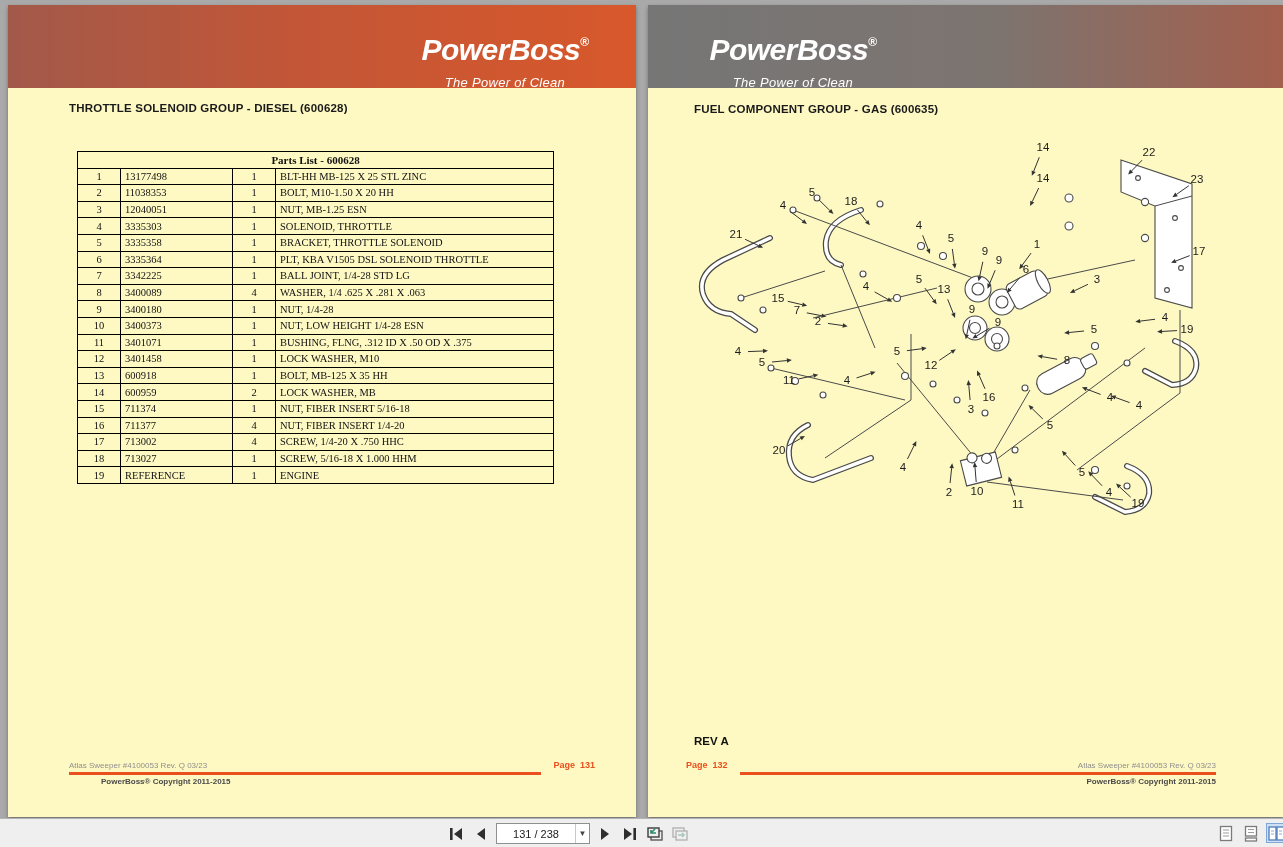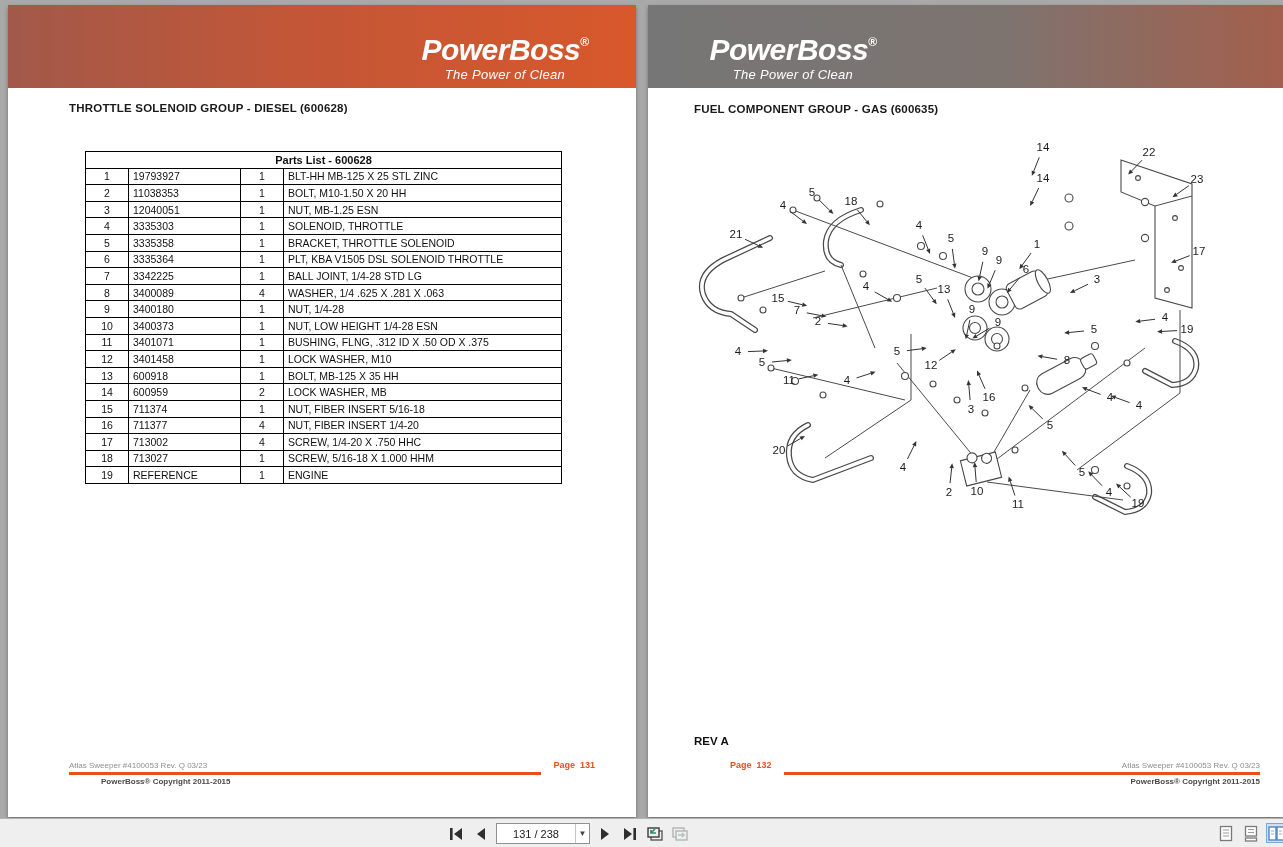--- a/index.html
+++ b/index.html
@@ -1,46 +1,46 @@
 <!DOCTYPE html>
 <html style="--accent: #ea4f1d;"><head>
 <meta charset="utf-8">
 <style>
   html,body{margin:0;padding:0;}
   body{width:1283px;height:847px;overflow:hidden;background:#a9a9a9;
        font-family:"Liberation Sans","DejaVu Sans",sans-serif;}
   .viewer{position:relative;width:1283px;height:847px;}
-  .page{position:absolute;top:5px;height:812px;background:#ffffff;box-shadow:0 2px 4px rgba(0,0,0,.35);}
+  .page{position:absolute;top:5px;height:812px;background:#fef9c3;box-shadow:0 2px 4px rgba(0,0,0,.35);}
   .page-left{left:8px;width:628px;}
   .page-right{left:648px;width:635px;}
   .banner{position:absolute;top:0;left:0;right:0;height:83px;}
   .banner-left{background:linear-gradient(90deg,#a2594a 0%,#c25637 45%,#d8582b 100%);}
   .banner-right{background:linear-gradient(90deg,#767676 0%,#7d7470 55%,#a35f4c 100%);}
   .logo{position:absolute;width:210px;text-align:center;color:#fff;line-height:1;}
   .logo .word{font-size:30px;font-weight:bold;font-style:italic;letter-spacing:-.5px;}
   .logo .reg{font-size:12px;vertical-align:14px;font-style:normal;}
-  .logo .tag{font-size:13px;font-style:italic;margin-top:3px;letter-spacing:.3px;}
+  .logo .tag{font-size:13px;font-style:italic;margin-top:11px;letter-spacing:.3px;}
   .logo-l{left:392px;top:30px;}
   .logo-r{left:40px;top:30px;}
   .ptitle{position:absolute;font-size:11.5px;font-weight:bold;color:#1a1a1a;letter-spacing:.2px;}
   .ptitle-l{left:61px;top:97px;}
   .ptitle-r{left:46px;top:98px;}
-  table.parts{position:absolute;left:77px;top:146px;border-collapse:collapse;
-       font-size:10.5px;color:#111;table-layout:fixed;width:476px;}
+  table.parts{position:absolute;left:69px;top:146px;border-collapse:collapse;
+       font-size:10.5px;color:#111;table-layout:fixed;width:476px;font-family:Liberation Serif, serif;}
   table.parts td,table.parts th{border:1px solid #000;padding:0 4px;height:15.6px;
        overflow:hidden;white-space:nowrap;}
   table.parts .cap{font-weight:bold;text-align:center;font-size:11px;}
   table.parts th{font-weight:bold;text-align:left;font-size:11px;}
   table.parts th.c0,table.parts th.c2{text-align:center;}
   table.parts td.c0,table.parts td.c2{text-align:center;}
   .col-item{width:43px;}.col-part{width:112px;}.col-qty{width:43px;}.col-desc{width:278px;}
   .rev{position:absolute;left:46px;top:730px;font-size:11.5px;font-weight:bold;color:#111;}
   .footer{position:absolute;height:40px;}
   .f-left{left:61px;top:753px;width:526px;}
-  .f-right{left:38px;top:753px;width:530px;margin-left:44px;}
+  .f-right{left:38px;top:753px;width:530px;}
   .f-row{position:relative;height:12px;}
   .doc-ref{font-size:8px;color:#8e8e8e;position:absolute;bottom:0;}
   .f-left .doc-ref{left:0;} .f-right .doc-ref{right:0;}
   .page-label{font-size:9px;font-weight:bold;position:absolute;bottom:0;white-space:pre;color:var(--accent,#ea4f1d);}
   .f-left .page-label{right:0;} .f-right .page-label{left:0;}
   .rule{height:3px;background:var(--accent,#ea4f1d);margin-top:2px;}
   .f-left .rule{width:472px;}
   .f-right .rule{width:476px;margin-left:54px;}
   .copyright{font-size:8px;font-weight:bold;color:#4a4a4a;margin-top:2px;padding-left:32px;}
   .f-right .copyright{text-align:right;}
@@ -86,21 +86,21 @@
           <col class="col-desc">
         </colgroup>
       <thead>
         <tr>
             <td class="cap" colspan="4">Parts List - 600628</td>
           </tr>
       </thead>
       <tbody>
           <tr>
             <td class="c0">1</td>
-            <td class="c1">19793927</td>
+            <td class="c1">13177498</td>
             <td class="c2">1</td>
             <td class="c3">BLT-HH MB-125 X 25 STL ZINC</td>
           </tr>
           <tr>
             <td class="c0">2</td>
             <td class="c1">11038353</td>
             <td class="c2">1</td>
             <td class="c3">BOLT, M10-1.50 X 20 HH</td>
           </tr>
           <tr>

